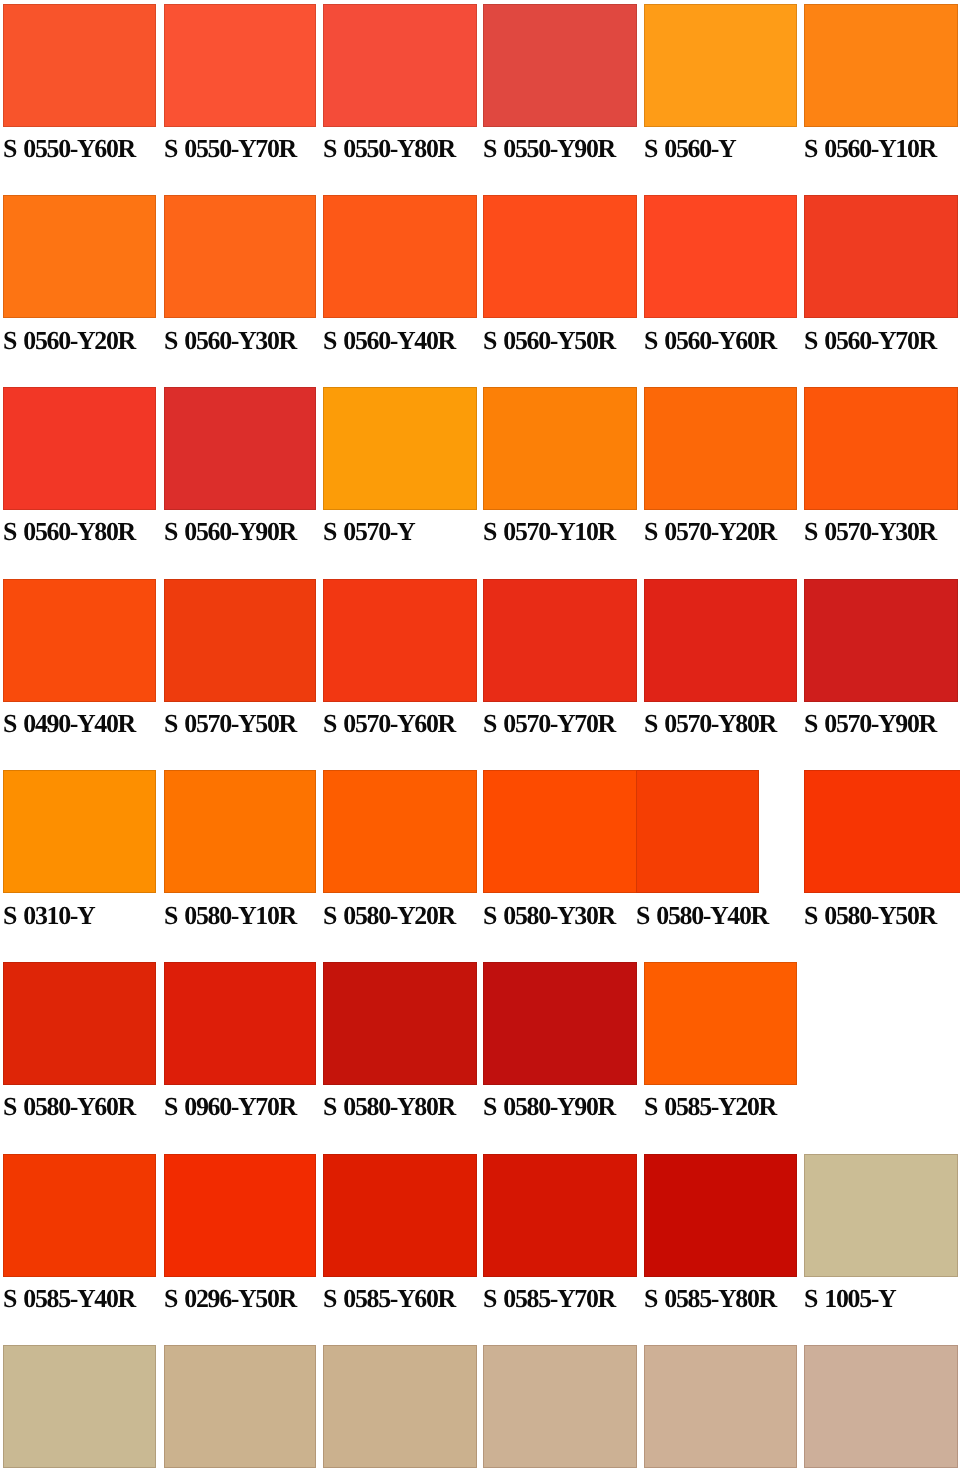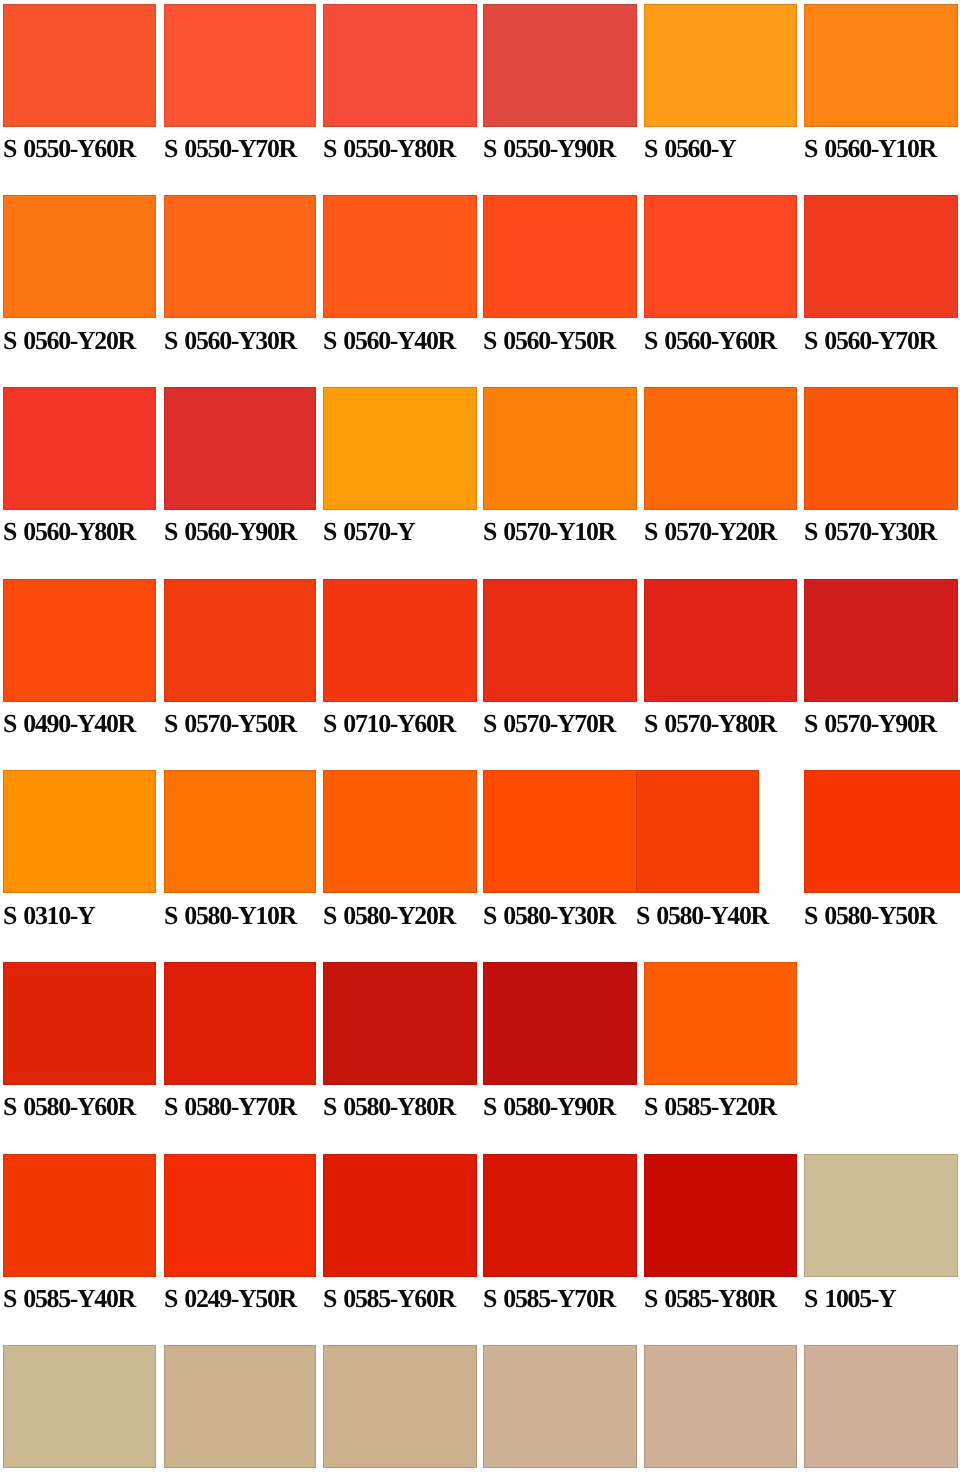--- a/index.html
+++ b/index.html
@@ -102,21 +102,21 @@
   <div class="swatch-cell" style="left:3px;top:578.6px;width:152.5px;height:169px">
    <div class="swatch-chip" style="background: rgb(249, 75, 12);"></div>
    <div class="swatch-label">S 0490-Y40R</div>
   </div>
   <div class="swatch-cell" style="left:163.5px;top:578.6px;width:152.5px;height:169px">
    <div class="swatch-chip" style="background: rgb(238, 60, 13);"></div>
    <div class="swatch-label">S 0570-Y50R</div>
   </div>
   <div class="swatch-cell" style="left:323px;top:578.6px;width:154px;height:169px">
    <div class="swatch-chip" style="background: rgb(242, 55, 18);"></div>
-   <div class="swatch-label">S 0710-Y60R</div>
+   <div class="swatch-label">S 0570-Y60R</div>
   </div>
   <div class="swatch-cell" style="left:483px;top:578.6px;width:154px;height:169px">
    <div class="swatch-chip" style="background: rgb(232, 44, 22);"></div>
    <div class="swatch-label">S 0570-Y70R</div>
   </div>
   <div class="swatch-cell" style="left:643.5px;top:578.6px;width:153.5px;height:169px">
    <div class="swatch-chip" style="background: rgb(224, 35, 23);"></div>
    <div class="swatch-label">S 0570-Y80R</div>
   </div>
   <div class="swatch-cell" style="left:804px;top:578.6px;width:154px;height:169px">
@@ -146,41 +146,41 @@
   <div class="swatch-cell" style="left:804px;top:770.3px;width:176px;height:169px">
    <div class="swatch-chip" style="background: rgb(247, 53, 3);"></div>
    <div class="swatch-label">S 0580-Y50R</div>
   </div>
   <div class="swatch-cell" style="left:3px;top:962.0px;width:152.5px;height:169px">
    <div class="swatch-chip" style="background: rgb(222, 37, 7);"></div>
    <div class="swatch-label">S 0580-Y60R</div>
   </div>
   <div class="swatch-cell" style="left:163.5px;top:962.0px;width:152.5px;height:169px">
    <div class="swatch-chip" style="background: rgb(221, 30, 9);"></div>
-   <div class="swatch-label">S 0580-Y70R</div>
+   <div class="swatch-label">S 0960-Y70R</div>
   </div>
   <div class="swatch-cell" style="left:323px;top:962.0px;width:154px;height:169px">
    <div class="swatch-chip" style="background: rgb(197, 20, 11);"></div>
    <div class="swatch-label">S 0580-Y80R</div>
   </div>
   <div class="swatch-cell" style="left:483px;top:962.0px;width:154px;height:169px">
    <div class="swatch-chip" style="background: rgb(192, 16, 14);"></div>
    <div class="swatch-label">S 0580-Y90R</div>
   </div>
   <div class="swatch-cell" style="left:643.5px;top:962.0px;width:153.5px;height:169px">
    <div class="swatch-chip" style="background: rgb(253, 93, 0);"></div>
    <div class="swatch-label">S 0585-Y20R</div>
   </div>
   <div class="swatch-cell" style="left:3px;top:1153.7px;width:152.5px;height:169px">
    <div class="swatch-chip" style="background: rgb(242, 56, 0);"></div>
    <div class="swatch-label">S 0585-Y40R</div>
   </div>
   <div class="swatch-cell" style="left:163.5px;top:1153.7px;width:152.5px;height:169px">
    <div class="swatch-chip" style="background: rgb(242, 43, 0);"></div>
-   <div class="swatch-label">S 0249-Y50R</div>
+   <div class="swatch-label">S 0296-Y50R</div>
   </div>
   <div class="swatch-cell" style="left:323px;top:1153.7px;width:154px;height:169px">
    <div class="swatch-chip" style="background: rgb(222, 29, 0);"></div>
    <div class="swatch-label">S 0585-Y60R</div>
   </div>
   <div class="swatch-cell" style="left:483px;top:1153.7px;width:154px;height:169px">
    <div class="swatch-chip" style="background: rgb(213, 22, 3);"></div>
    <div class="swatch-label">S 0585-Y70R</div>
   </div>
   <div class="swatch-cell" style="left:643.5px;top:1153.7px;width:153.5px;height:169px">

